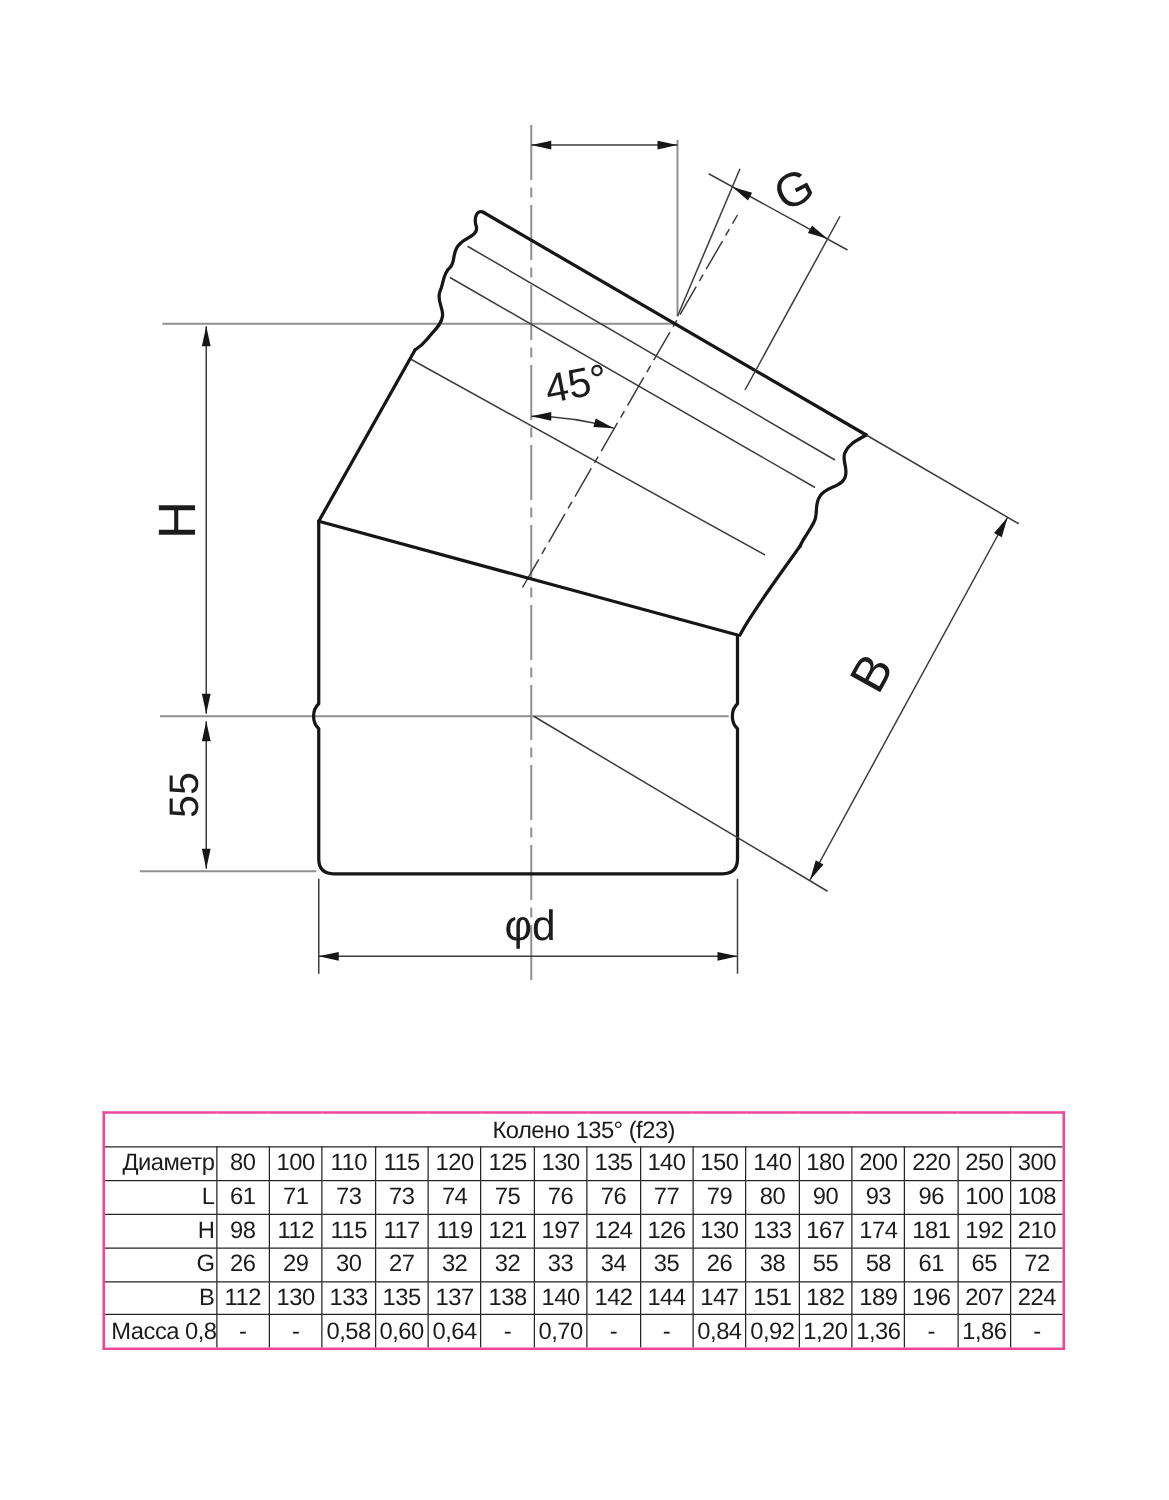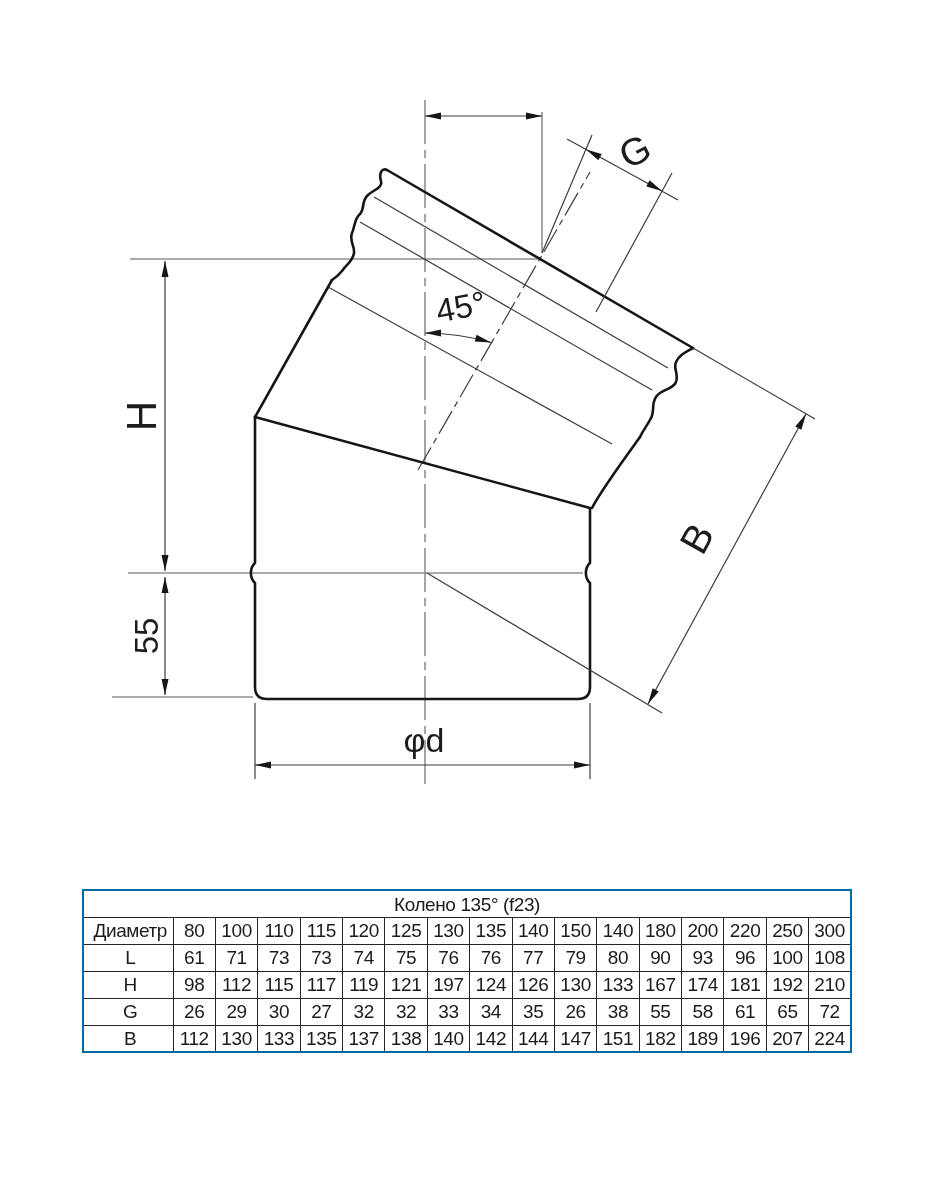--- a/index.html
+++ b/index.html
@@ -16,27 +16,27 @@
   .cl    { stroke-dasharray:44 6 8 6; }
   .cl2   { stroke-dasharray:26 5 6 5; }
   .arrow { fill:#161616; stroke:none; }
   .dimtext { fill:#1c1c1c; }
 
   
   table.dims {
     position:absolute; left:82px; top:889px; width:770px;
     border-collapse:collapse; table-layout:fixed;
     font-size:19px; letter-spacing:-0.4px; color:#1b1b1b;
-    border:2px solid #0369a1;
+    border:2px solid #ec4899;
   }
   table.dims td {
     border:1.4px solid #252525; height:25.9px; padding:0 1px;
     text-align:center; white-space:nowrap; overflow:hidden; line-height:1;
   }
-  table.dims td.lbl { text-align:center; padding-left:5px; }
+  table.dims td.lbl { text-align:right; padding-left:5px; }
   table.dims td.title-cell { height:26px; }
 </style>
 </head>
 <body>
 
 <div class="stage">
 
   <svg class="draw" width="935" height="880" viewBox="0 0 935 880" xmlns="http://www.w3.org/2000/svg">
 
     <g>
@@ -226,16 +226,35 @@
           <td>142</td>
           <td>144</td>
           <td>147</td>
           <td>151</td>
           <td>182</td>
           <td>189</td>
           <td>196</td>
           <td>207</td>
           <td>224</td>
         </tr>
+        <tr>
+          <td class="lbl">Масса 0,8</td>
+          <td>-</td>
+          <td>-</td>
+          <td>0,58</td>
+          <td>0,60</td>
+          <td>0,64</td>
+          <td>-</td>
+          <td>0,70</td>
+          <td>-</td>
+          <td>-</td>
+          <td>0,84</td>
+          <td>0,92</td>
+          <td>1,20</td>
+          <td>1,36</td>
+          <td>-</td>
+          <td>1,86</td>
+          <td>-</td>
+        </tr>
       </tbody>
   </table>
 
 </div>
 
 </body></html>

